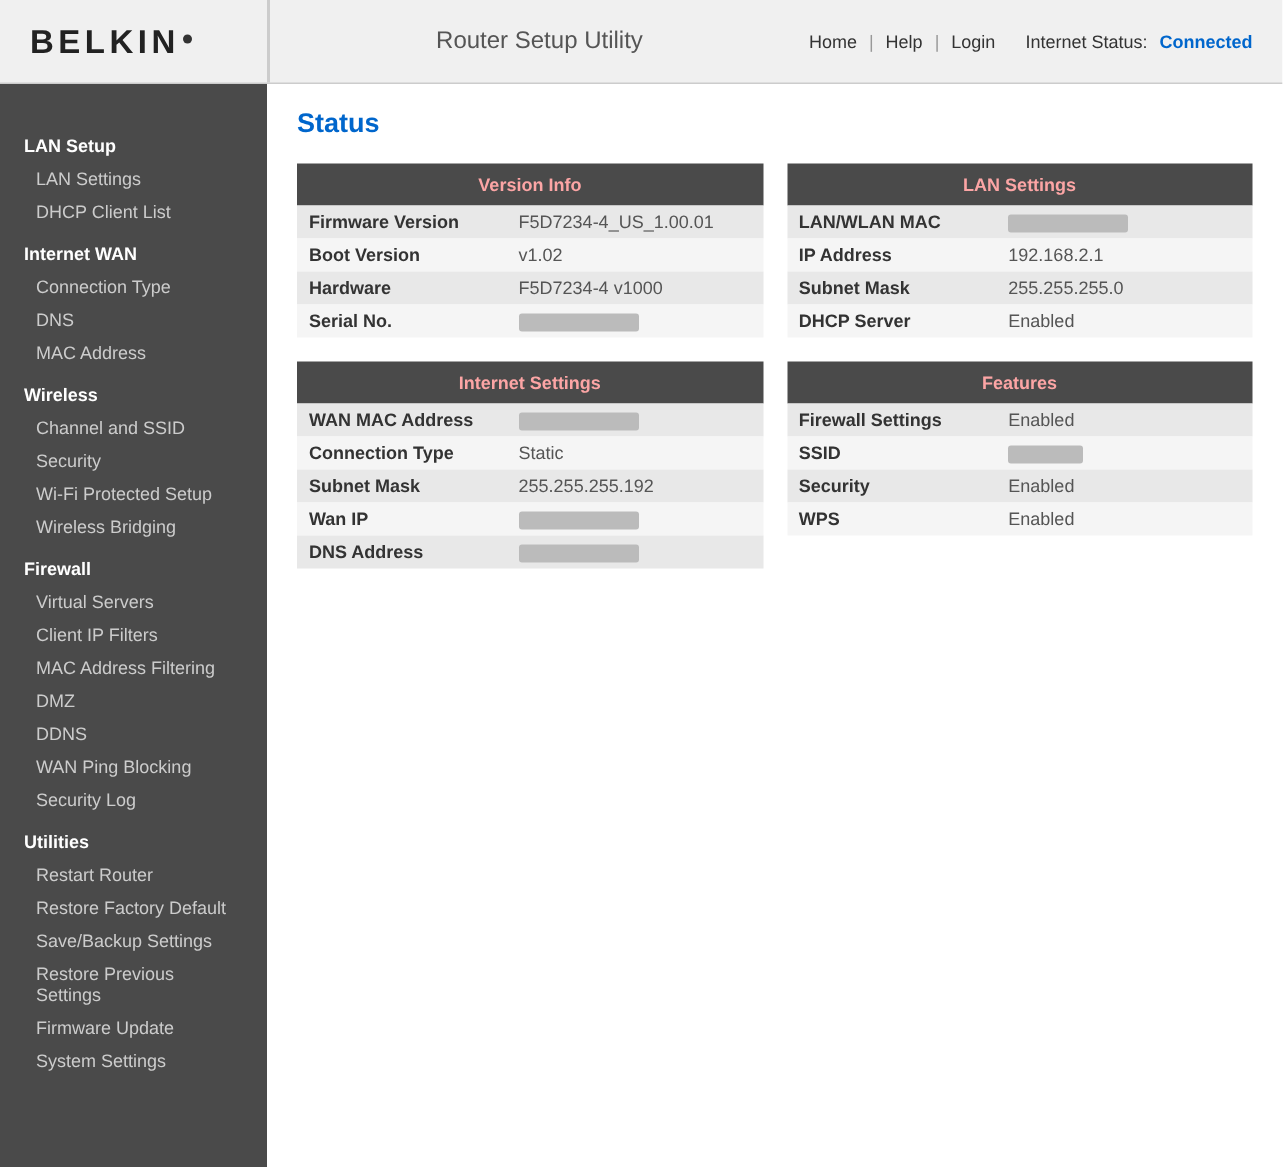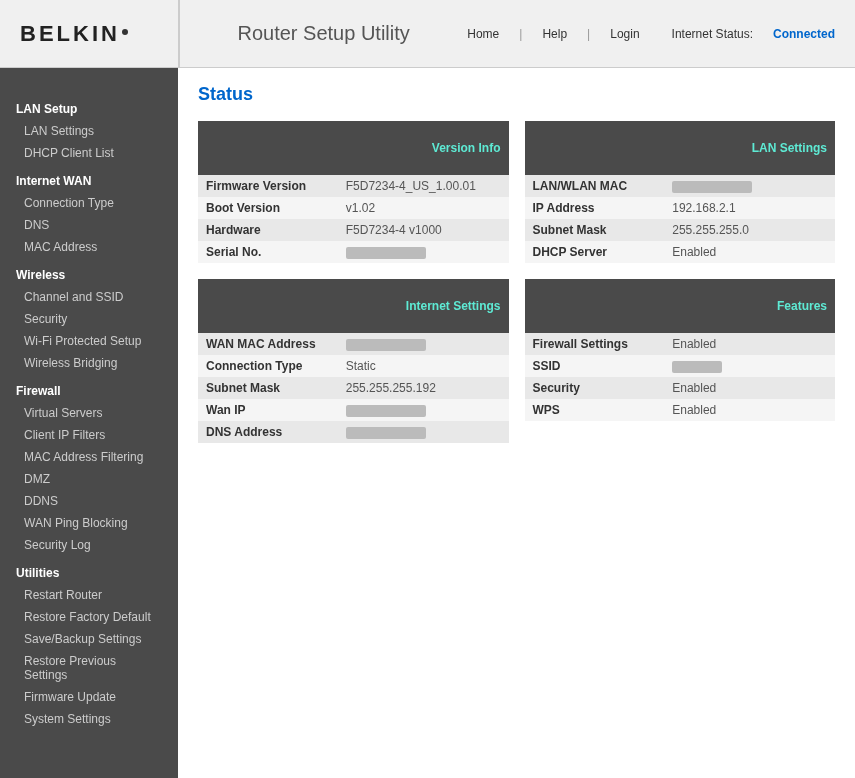--- a/index.html
+++ b/index.html
@@ -4,21 +4,21 @@
   <style>
     * { margin: 0; padding: 0; box-sizing: border-box; }
     body { font-family: Arial, sans-serif; font-size: 12px; background: #fff; color: #333; width: 855px; min-height: 778px; }
 
     
     #header {
       display: flex;
       align-items: center;
       background: #f0f0f0;
       border-bottom: 1px solid #ccc;
-      height: 68px;
+      height: 56px;
       padding: 0 20px;
     }
     #logo-area {
       width: 160px;
       border-right: 2px solid #ccc;
       display: flex;
       align-items: center;
       height: 100%;
       padding-right: 20px;
     }
@@ -34,27 +34,27 @@
       height: 6px;
       background: #333;
       border-radius: 50%;
       margin-left: 2px;
       vertical-align: middle;
       margin-bottom: 4px;
     }
     #header-center {
       flex: 1;
       text-align: center;
-      font-size: 20px;
+      font-size: 16px;
       color: #555;
     }
     #header-right {
       display: flex;
       align-items: flex-end;
-      gap: 20px;
+      gap: 8px;
       font-size: 12px;
       color: #333;
     }
     #header-right a, #header-right span.link {
       color: #333;
       text-decoration: none;
       cursor: pointer;
     }
     #internet-status-value { color: #0066cc; font-weight: bold; }
     .pipe { color: #999; }
@@ -113,23 +113,23 @@
     .info-table-wrapper {
       flex: 1;
     }
     .info-table {
       width: 100%;
       border-collapse: collapse;
       font-size: 12px;
     }
     .info-table thead tr th {
       background: #4a4a4a;
-      color: #5eead4;
-      padding: 20px 8px;
-      text-align: right;
+      color: #fca5a5;
+      padding: 7px 8px;
+      text-align: center;
       font-weight: bold;
       font-size: 12px;
     }
     .info-table tbody tr:nth-child(odd) {
       background: #e8e8e8;
     }
     .info-table tbody tr:nth-child(even) {
       background: #f5f5f5;
     }
     .info-table td {

